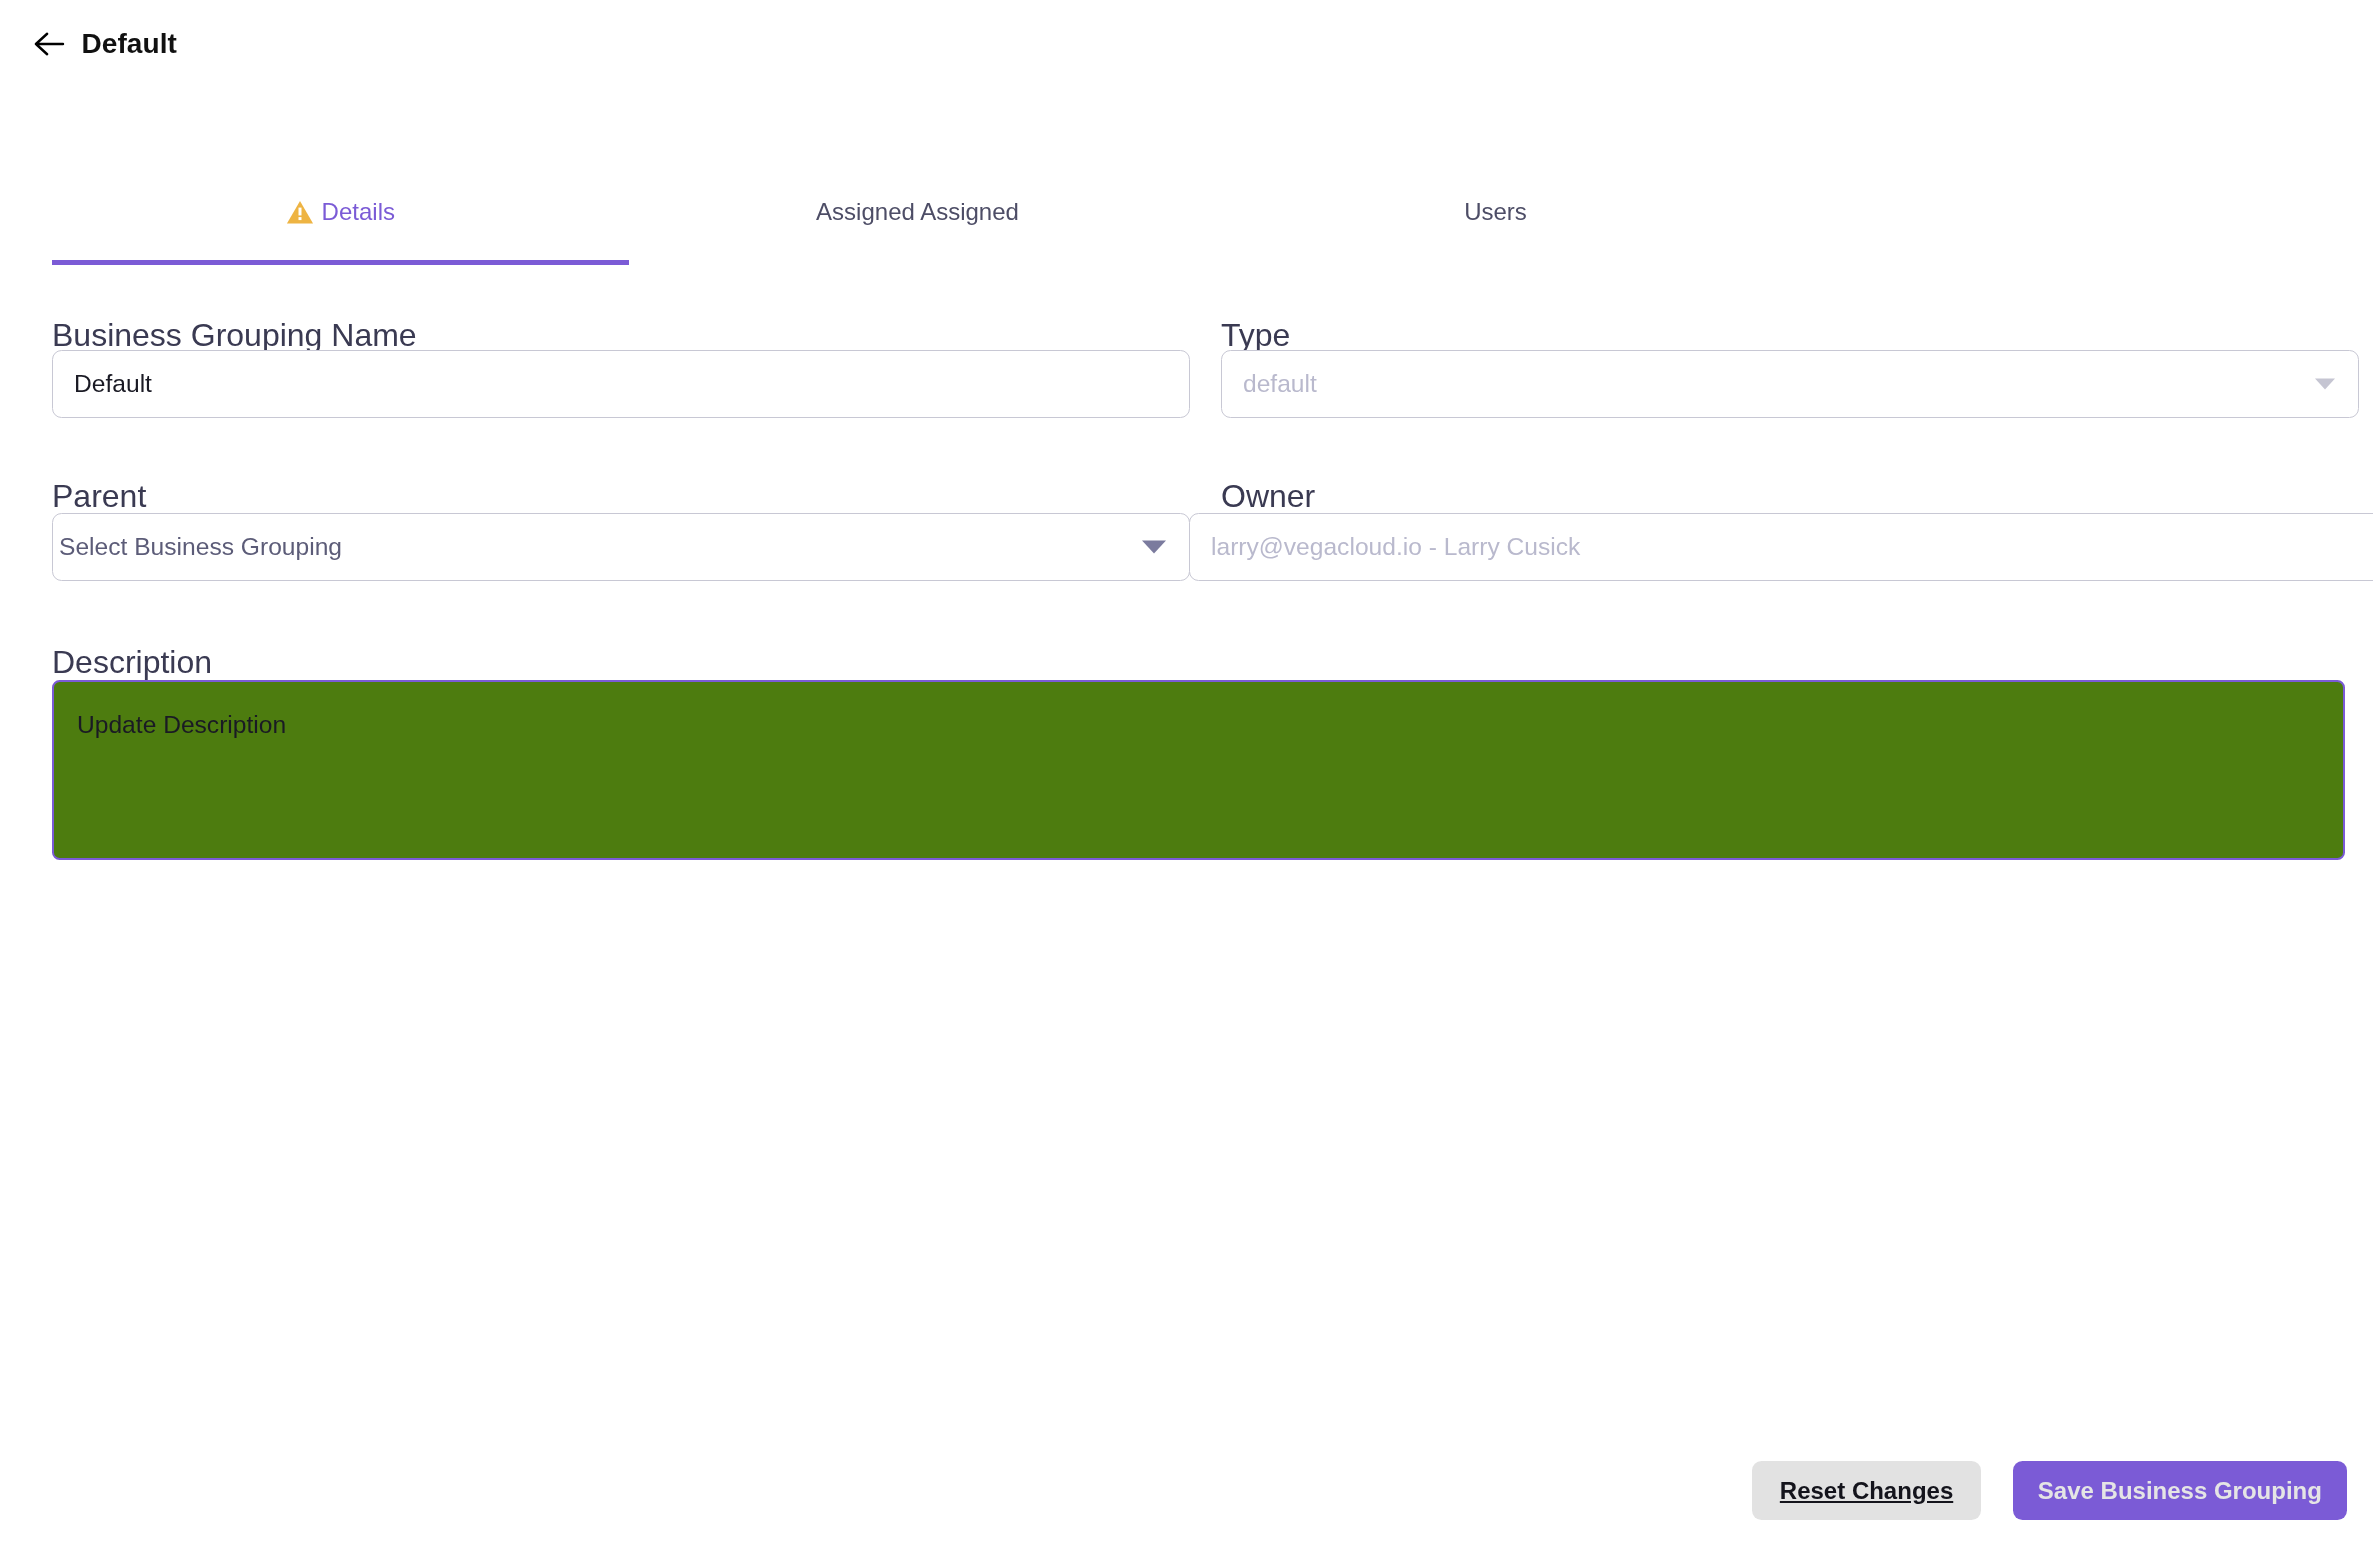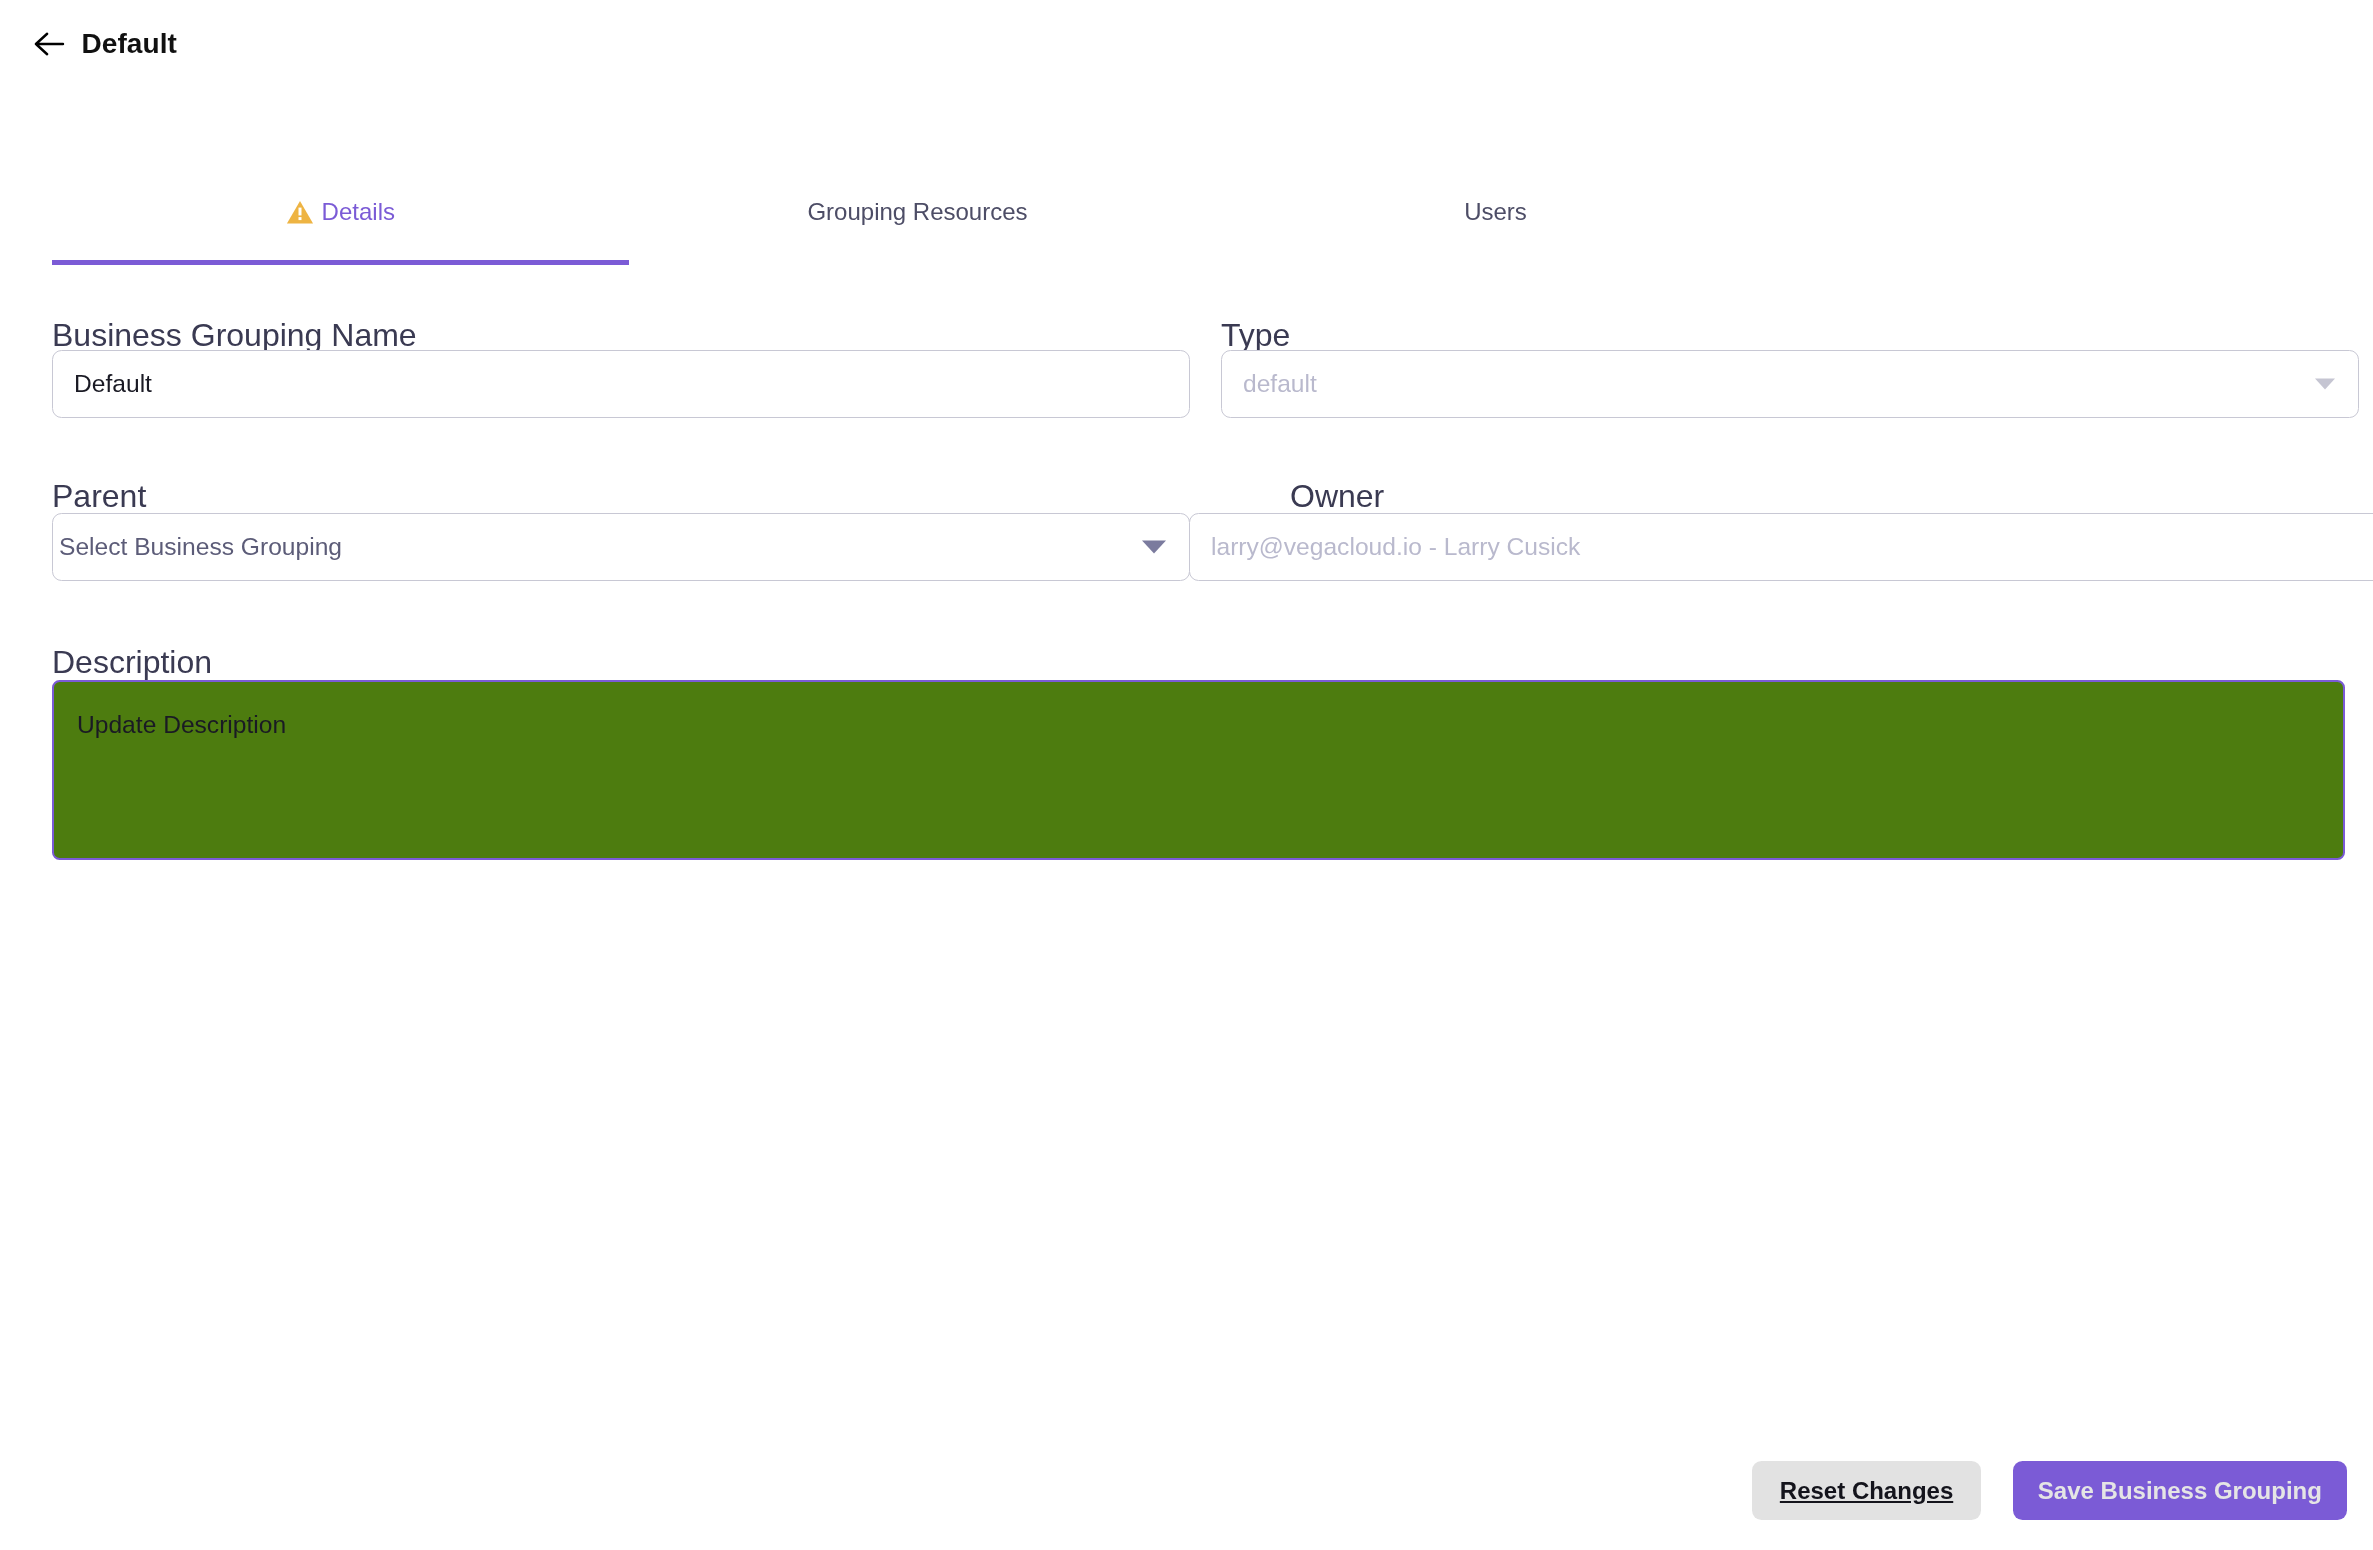--- a/index.html
+++ b/index.html
@@ -193,21 +193,21 @@
     <div class="tab active" style="left:0px; width:577px;">
       <svg class="warn-icon" viewBox="0 0 30 28" aria-hidden="true">
         <path d="M15 2 L29 26 L1 26 Z" fill="#eeb443"></path>
         <rect x="13.4" y="9" width="3.2" height="8.4" fill="#ffffff"></rect>
         <rect x="13.4" y="19.2" width="3.2" height="3.2" fill="#ffffff"></rect>
       </svg>
       <span>Details</span>
     </div>
 
     <div class="tab" style="left:577px; width:577px;">
-      <span>Grouping Resources</span>
+      <span>Assigned Assigned</span>
     </div>
 
     <div class="tab" style="left:1155px; width:577px;">
       <span>Users</span>
     </div>
 
 
     <div class="tab-underline"></div>
   </div>
 
@@ -223,21 +223,21 @@
       <span>default</span>
       <span class="select-caret light"></span>
     </div>
 
     <div class="field-label" style="position:absolute; left:52px; top:194px;">Parent</div>
     <div class="input-box value-muted" style="left:52px; top:229px; width:1138px;">
       <span>Select Business Grouping</span>
       <span class="select-caret"></span>
     </div>
 
-    <div class="field-label" style="position:absolute; left:1290px; top:194px;">Owner</div>
+    <div class="field-label" style="position:absolute; left:1221px; top:194px;">Owner</div>
     <div class="input-box placeholder-light" style="left:1189px; top:229px; width:1256px;">
       <span>larry@vegacloud.io - Larry Cusick</span>
       <span class="select-caret light"></span>
     </div>
 
     <div class="field-label" style="position:absolute; left:52px; top:360px;">Description</div>
     <div class="textarea-box" style="left:52px; top:396px; width:2293px; height:180px;">
       <span>Update Description</span>
     </div>
 

